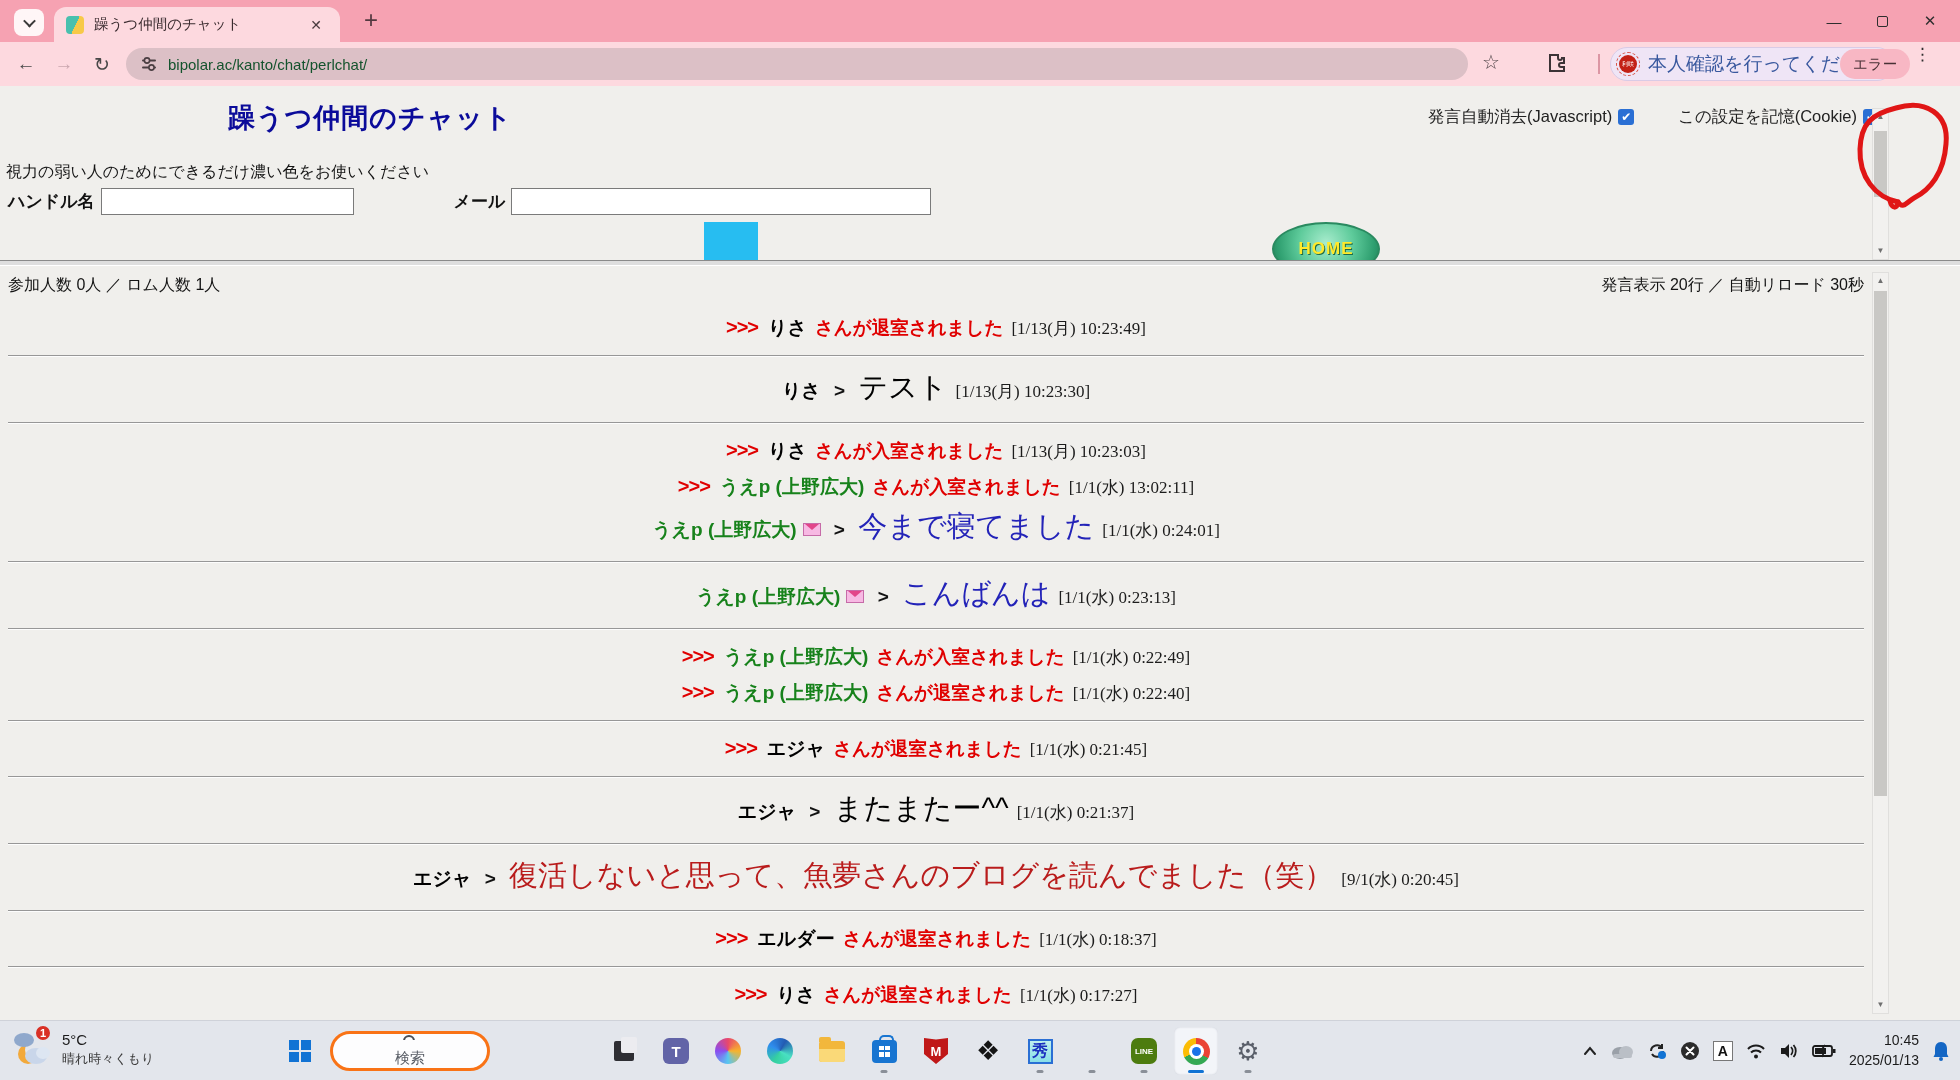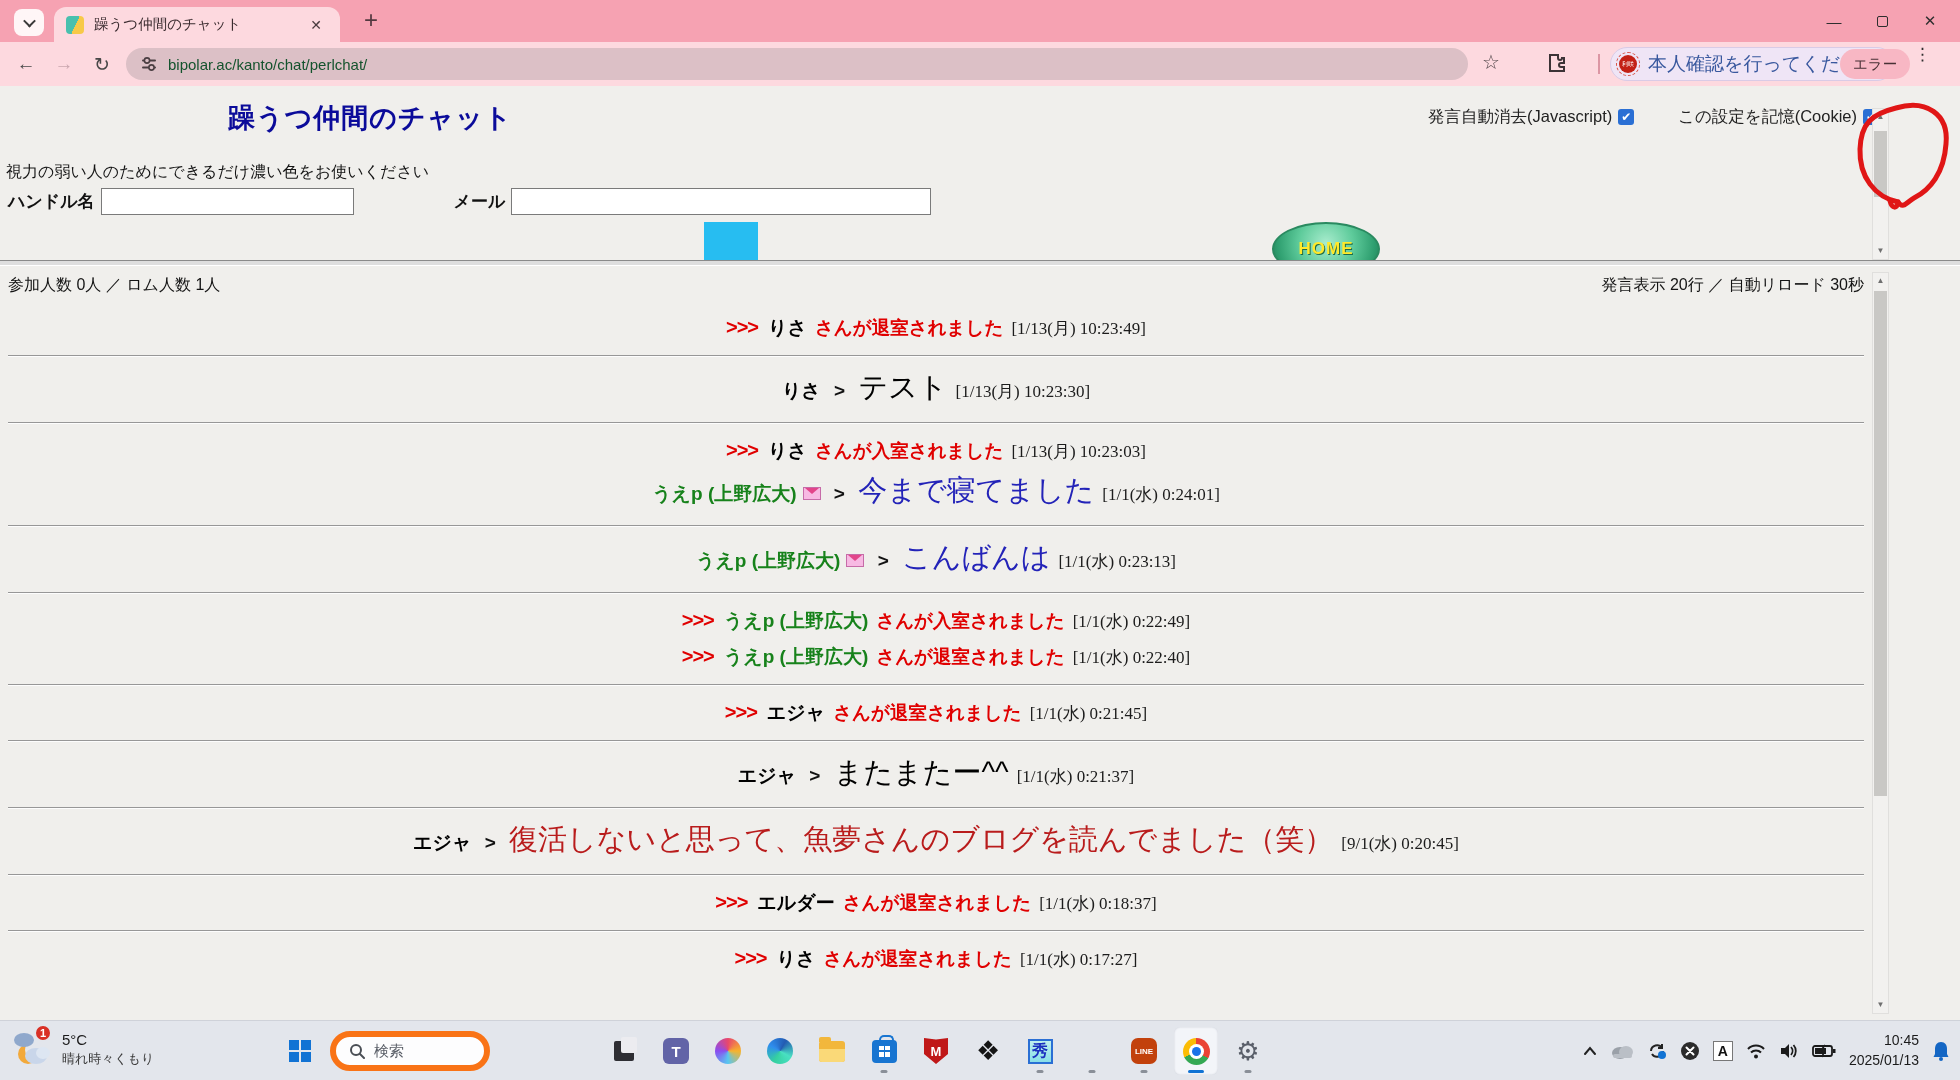--- a/index.html
+++ b/index.html
@@ -93,21 +93,21 @@
   #weather-texts { display:flex; flex-direction:column; line-height:1.35; }
   #weather-temp { font-size:15px; color:#1b1b1b; }
   #weather-desc { font-size:13px; color:#3c3c3c; }
   #apps { position:absolute; left:278px; top:6px; height:48px; display:flex; align-items:center; gap:8px; }
   .app { width:44px; height:48px; border-radius:6px; display:flex; align-items:center; justify-content:center; position:relative; cursor:pointer; }
   .app .run { position:absolute; bottom:2px; left:50%; transform:translateX(-50%); width:7px; height:3px; border-radius:2px; background:#8a8f98; }
   .app.active { background:#f3f5f9; box-shadow:0 0 2px #c4c8d2 inset; }
   .app.active .run { width:16px; background:#1173d4; }
   .glyph { display:flex; align-items:center; justify-content:center; }
 
-  #search-pill { width:160px; height:40px; border-radius:20px; background:#fdfdfe; border:6px solid #f97316; display:flex; align-items:center; padding:0 13px; gap:9px; cursor:text; }
+  #search-pill { width:160px; height:40px; border-radius:20px; background:#fdfdfe; border:3px solid #f97316; display:flex; align-items:center; padding:0 13px; gap:9px; cursor:text;flex-direction:column; }
   #search-text { font-size:15px; color:#585d66; }
 
   .ic-start .glyph { width:22px; height:22px; background:
       linear-gradient(90deg, transparent calc(50% - 1.2px), #e3e6ec calc(50% - 1.2px) calc(50% + 1.2px), transparent calc(50% + 1.2px)),
       linear-gradient(0deg, transparent calc(50% - 1.2px), #e3e6ec calc(50% - 1.2px) calc(50% + 1.2px), transparent calc(50% + 1.2px)),
       #1173d4; }
   .ic-lightshot .glyph { width:20px; height:20px; background:#2e2e33; position:relative; border-radius:2px; }
   .ic-lightshot .glyph::after { content:""; position:absolute; left:7px; top:-4px; width:16px; height:16px; background:#ececf0; border-radius:2px; }
   .ic-teams .glyph { width:26px; height:26px; border-radius:6px; background:#6264a7; color:#fff; font-weight:bold; font-size:15px; }
   .ic-copilot .glyph { width:26px; height:26px; border-radius:50%; background:conic-gradient(#e9476b,#f7b32b,#58c7f0,#8a4df0,#e9476b); }
@@ -116,21 +116,21 @@
   .ic-explorer .glyph::before { content:""; position:absolute; left:0; top:-4px; width:12px; height:5px; background:#f2b73c; border-radius:2px 2px 0 0; }
   .ic-explorer .glyph::after { content:""; position:absolute; left:0; bottom:0; width:26px; height:13px; background:#fad978; border-radius:0 0 3px 3px; }
   .ic-store .glyph { width:25px; height:23px; background:#1875d1; border-radius:4px; position:relative; color:#fff; }
   .ic-store .glyph::before { content:""; position:absolute; top:-5px; left:7px; width:11px; height:8px; border:2px solid #1875d1; border-bottom:none; border-radius:5px 5px 0 0; }
   .ic-store .glyph::after { content:""; position:absolute; left:7px; top:6px; width:11px; height:11px; background:
       linear-gradient(90deg, transparent calc(50% - 1px), #1875d1 calc(50% - 1px) calc(50% + 1px), transparent calc(50% + 1px)),
       linear-gradient(0deg, transparent calc(50% - 1px), #1875d1 calc(50% - 1px) calc(50% + 1px), transparent calc(50% + 1px)), #fff; }
   .ic-mcafee .glyph { width:24px; height:26px; background:#c01818; clip-path:polygon(50% 6%,100% 0,100% 62%,50% 100%,0 62%,0 0); color:#fff; font-weight:bold; font-size:13px; }
   .ic-dropbox .glyph { font-size:27px; color:#141414; line-height:26px; }
   .ic-hidemaru .glyph { width:25px; height:25px; background:linear-gradient(#bff0ee,#8adfe8); border:2px solid #2a6fd4; color:#1b2fbf; font-weight:bold; font-size:16px; }
-  .ic-line .glyph { width:26px; height:26px; background:#c2410c; border-radius:7px; color:#fff; font-weight:bold; font-size:8px; }
+  .ic-line .glyph { width:26px; height:26px; background:#4d7c0f; border-radius:7px; color:#fff; font-weight:bold; font-size:8px; }
   .ic-chrome .glyph { width:27px; height:27px; border-radius:50%; background:conic-gradient(#ea4335 0 120deg,#34a853 120deg 245deg,#fbbc05 245deg 360deg); position:relative; }
   .ic-chrome .glyph::before { content:""; position:absolute; left:6px; top:6px; width:15px; height:15px; border-radius:50%; background:#fff; }
   .ic-chrome .glyph::after { content:""; position:absolute; left:9px; top:9px; width:9px; height:9px; border-radius:50%; background:#1a73e8; }
   .ic-settings .glyph { font-size:26px; color:#5a5f6a; }
 
   #tray { position:absolute; right:10px; top:0; height:60px; display:flex; align-items:center; gap:13px; }
   .trayitem { display:flex; align-items:center; justify-content:center; cursor:pointer; }
   #ime-a { width:20px; height:20px; background:#fff; border:1px solid #777; font-size:14px; font-weight:bold; color:#111; line-height:18px; text-align:center; }
   #clock { text-align:right; font-size:14px; color:#1b1b1b; line-height:1.4; cursor:pointer; }
 </style>
@@ -230,20 +230,21 @@
     <div class="statusrow">
       <span>参加人数 0人 ／ ロム人数 1人</span>
       <span>発言表示 20行 ／ 自動リロード 30秒</span>
     </div>
     <div id="messages">
         <div class="msg system"><span class="arr">&gt;&gt;&gt;</span><span class="mname" style="color: rgb(0, 0, 0);">りさ</span><span class="maction">さんが退室されました</span><span class="mtime">[1/13(月) 10:23:49]</span></div>
         <hr class="msg-hr">
         <div class="msg user"><span class="mname" style="color: rgb(0, 0, 0);">りさ</span><span class="mgt"> &gt; </span><span class="mtext" style="color: rgb(0, 0, 0);">テスト</span><span class="mtime">[1/13(月) 10:23:30]</span></div>
         <hr class="msg-hr">
         <div class="msg system"><span class="arr">&gt;&gt;&gt;</span><span class="mname" style="color: rgb(0, 0, 0);">りさ</span><span class="maction">さんが入室されました</span><span class="mtime">[1/13(月) 10:23:03]</span></div>
+        <div class="msg system"><span class="arr">&gt;&gt;&gt;</span><span class="mname" style="color: rgb(23, 130, 27);">うえp (上野広大)</span><span class="maction">さんが入室されました</span><span class="mtime">[1/1(水) 13:02:11]</span></div>
         <div class="msg user"><span class="mname" style="color: rgb(23, 130, 27);">うえp (上野広大)</span><span class="mailicon"></span><span class="mgt"> &gt; </span><span class="mtext" style="color: rgb(35, 35, 184);">今まで寝てました</span><span class="mtime">[1/1(水) 0:24:01]</span></div>
         <hr class="msg-hr">
         <div class="msg user"><span class="mname" style="color: rgb(23, 130, 27);">うえp (上野広大)</span><span class="mailicon"></span><span class="mgt"> &gt; </span><span class="mtext" style="color: rgb(35, 35, 184);">こんばんは</span><span class="mtime">[1/1(水) 0:23:13]</span></div>
         <hr class="msg-hr">
         <div class="msg system"><span class="arr">&gt;&gt;&gt;</span><span class="mname" style="color: rgb(23, 130, 27);">うえp (上野広大)</span><span class="maction">さんが入室されました</span><span class="mtime">[1/1(水) 0:22:49]</span></div>
         <div class="msg system"><span class="arr">&gt;&gt;&gt;</span><span class="mname" style="color: rgb(23, 130, 27);">うえp (上野広大)</span><span class="maction">さんが退室されました</span><span class="mtime">[1/1(水) 0:22:40]</span></div>
         <hr class="msg-hr">
         <div class="msg system"><span class="arr">&gt;&gt;&gt;</span><span class="mname" style="color: rgb(0, 0, 0);">エジャ</span><span class="maction">さんが退室されました</span><span class="mtime">[1/1(水) 0:21:45]</span></div>
         <hr class="msg-hr">
         <div class="msg user"><span class="mname" style="color: rgb(0, 0, 0);">エジャ</span><span class="mgt"> &gt; </span><span class="mtext" style="color: rgb(0, 0, 0);">またまたー^^</span><span class="mtime">[1/1(水) 0:21:37]</span></div>

